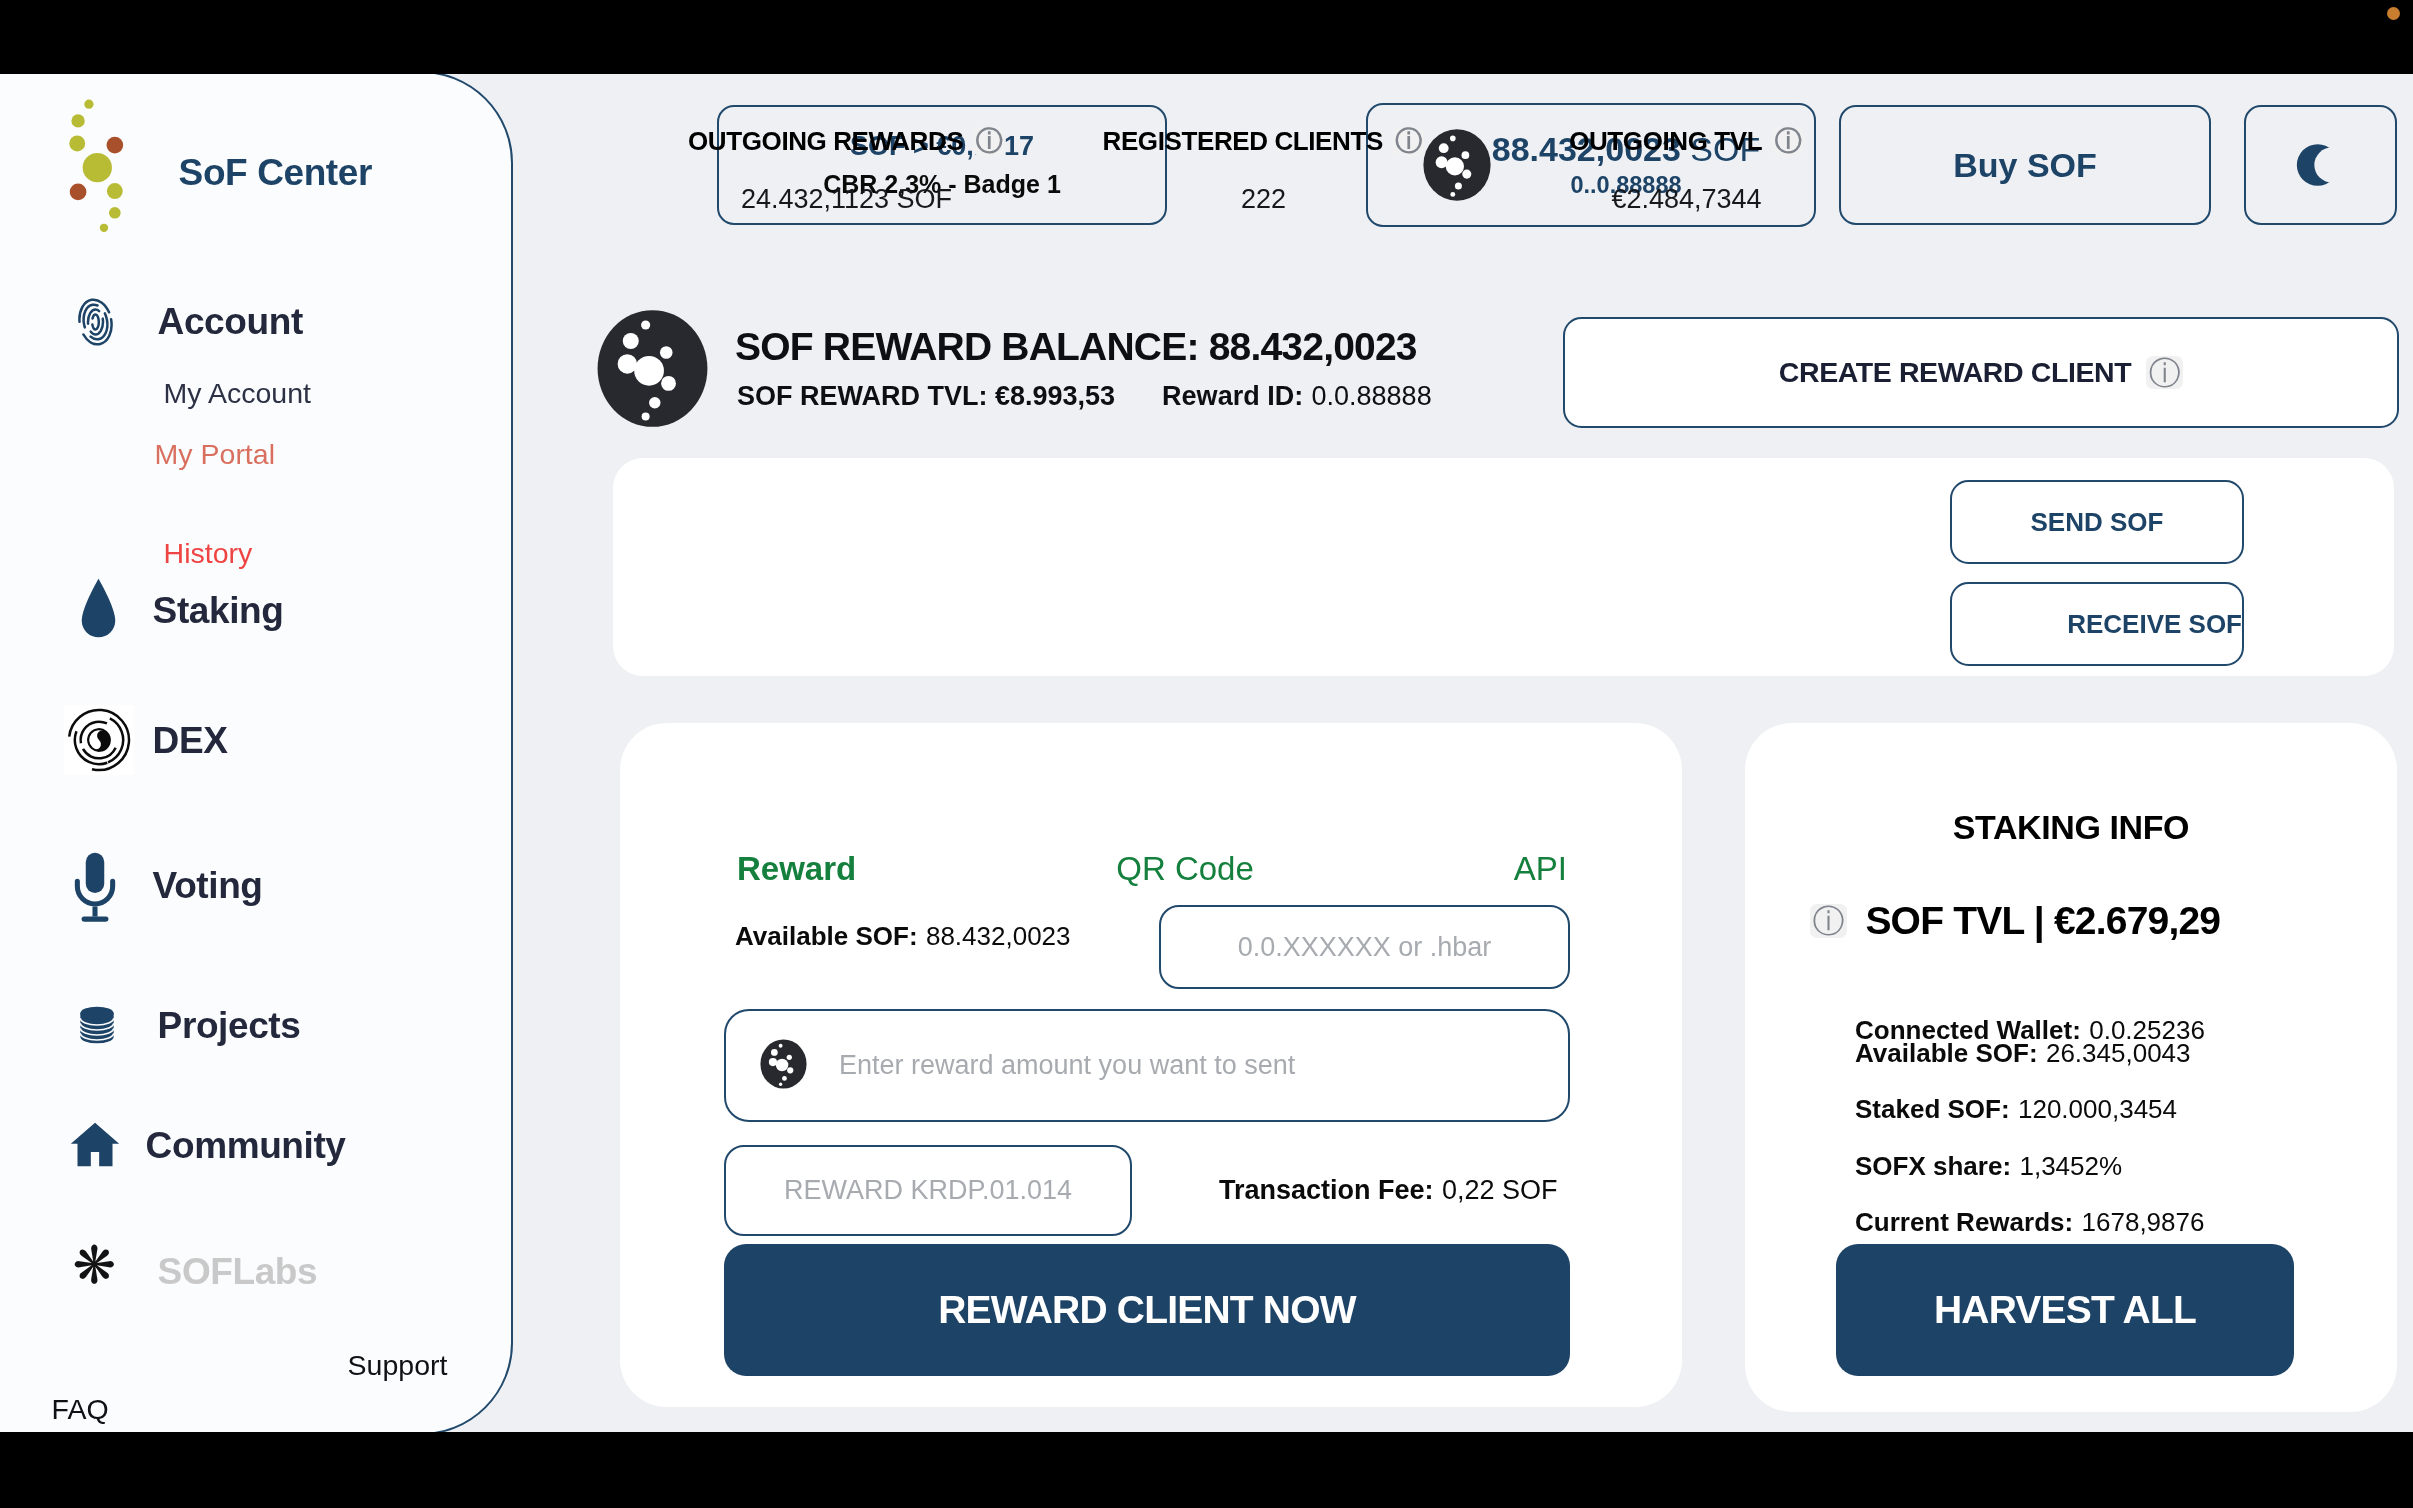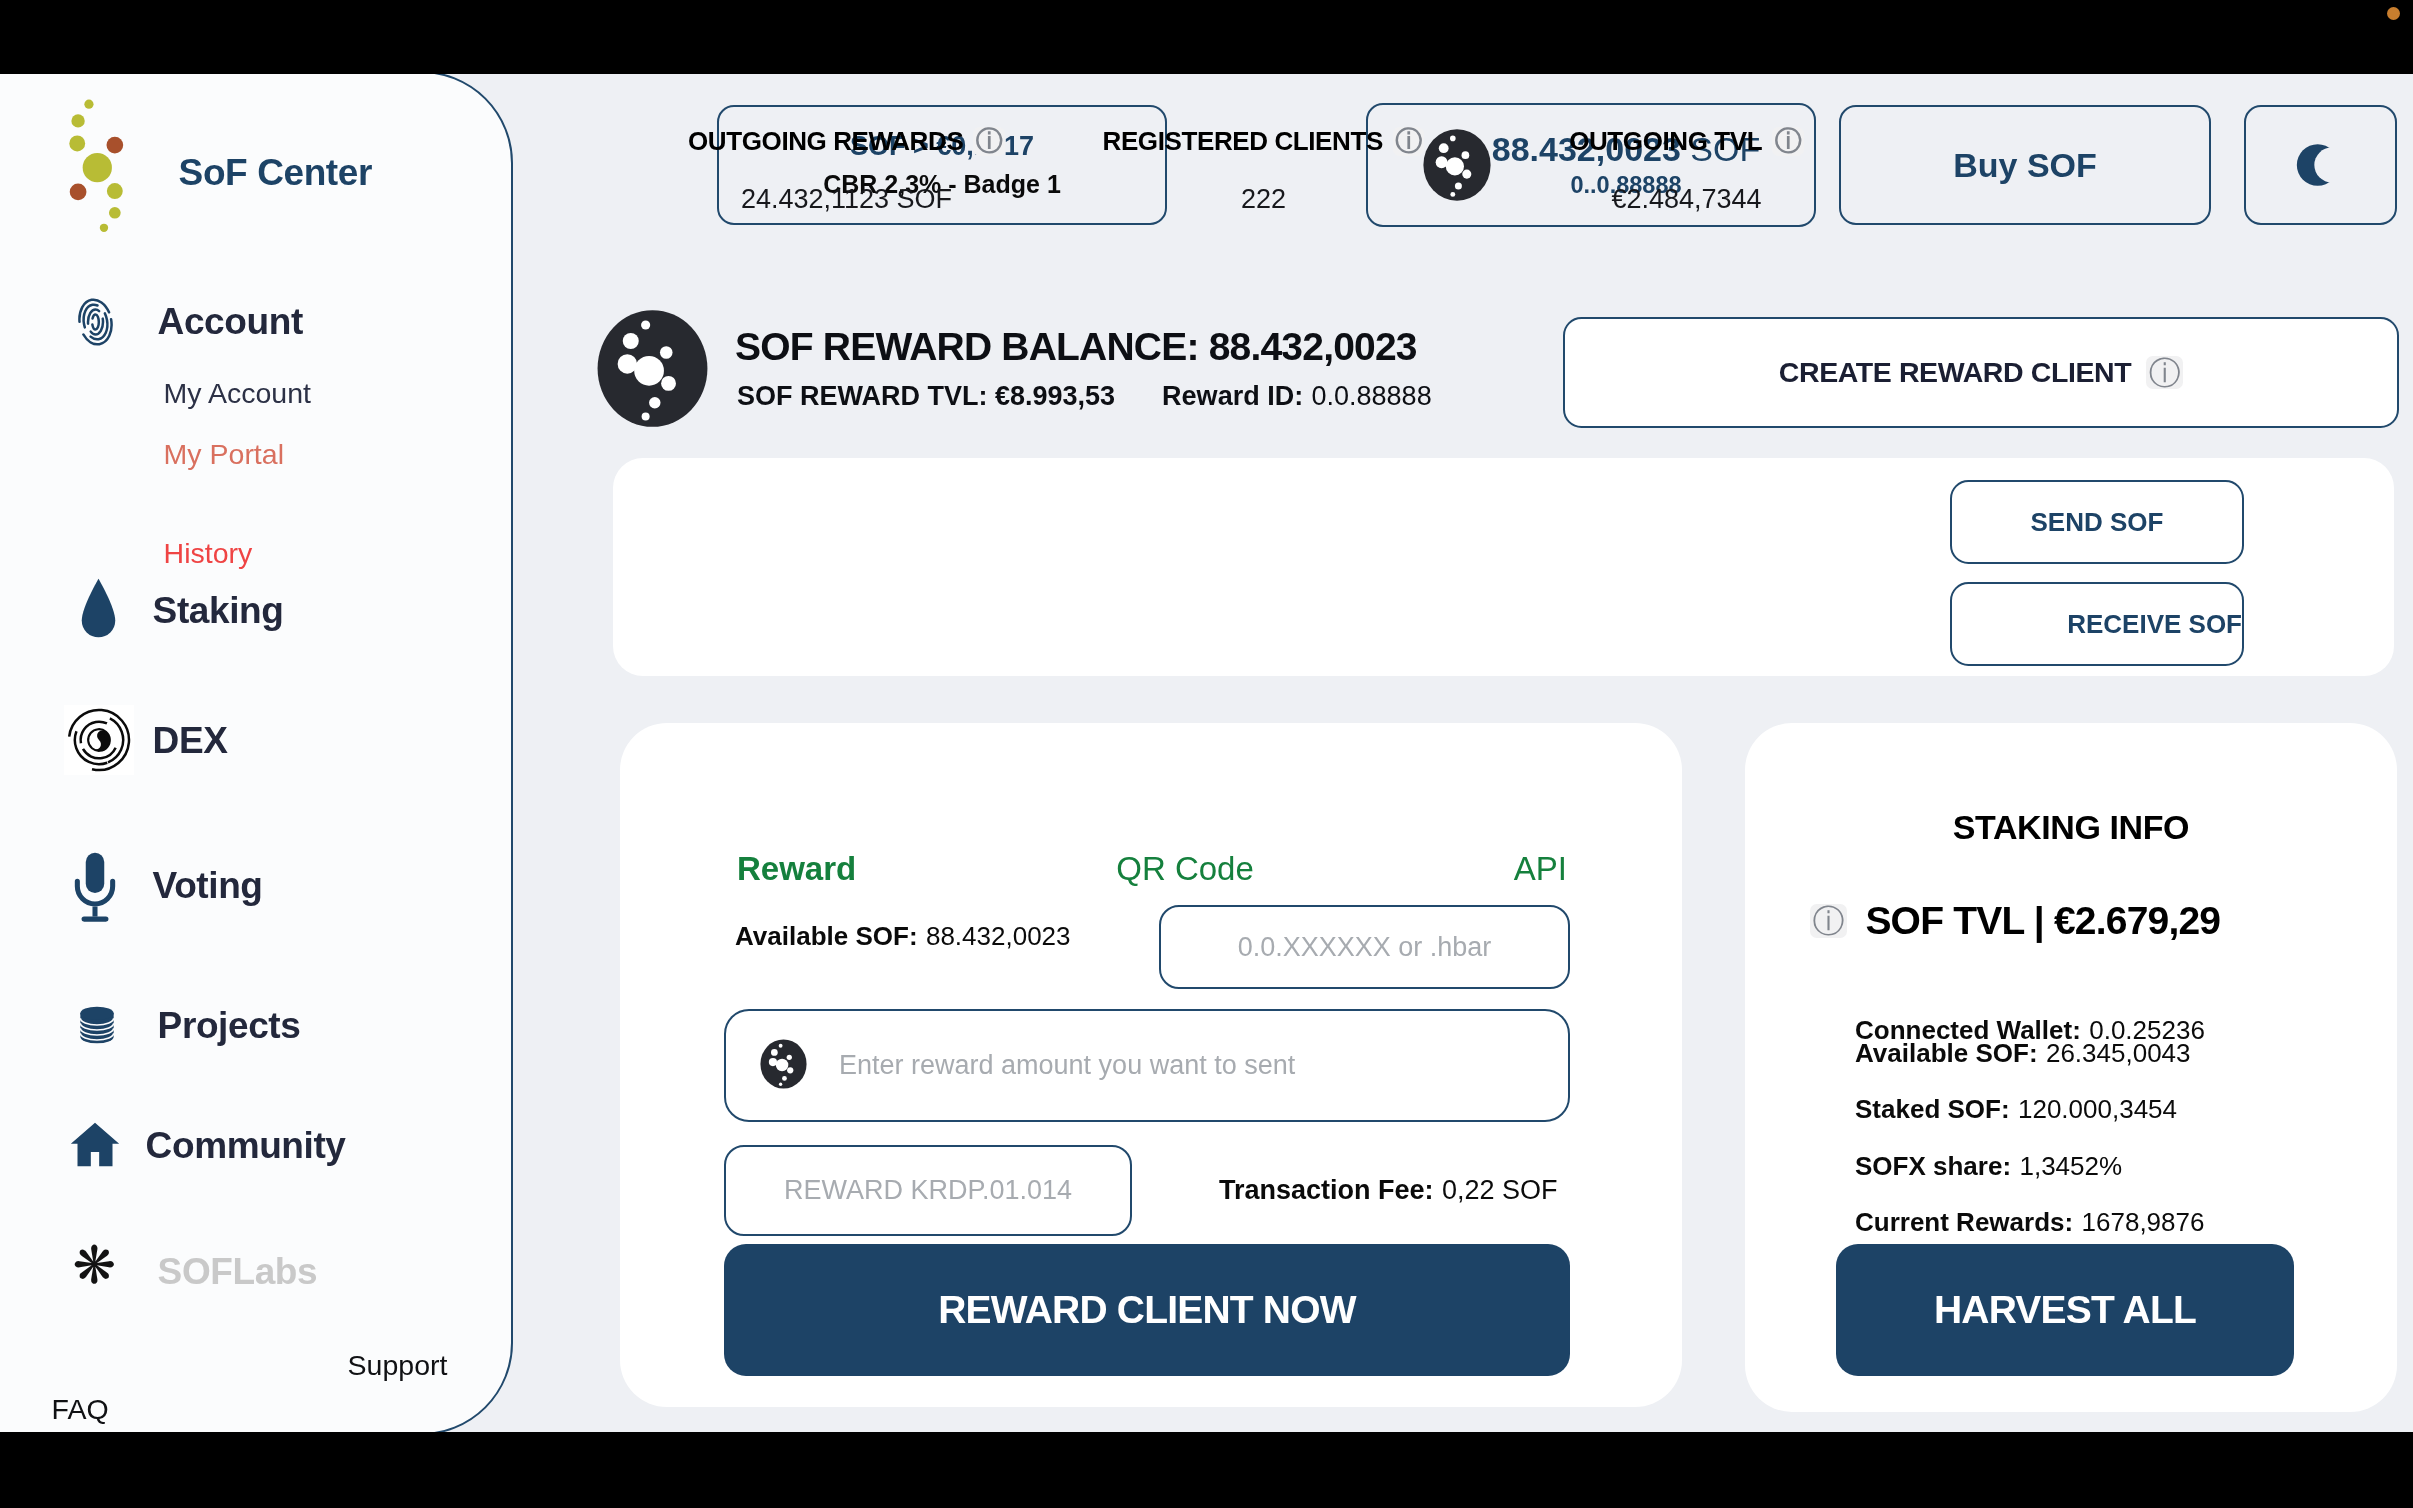--- a/index.html
+++ b/index.html
@@ -24,21 +24,21 @@
   
   .sidebar{left:-3.4px;top:-3.4px;width:516px;height:1364px;background:var(--side-bg);
     border:2.5px solid var(--navy-border);border-radius:0 92px 92px 0;}
   .logo-svg{left:63px;top:22.6px;}
   .brand{left:180px;top:79px;font-size:37px;font-weight:700;color:var(--navy);letter-spacing:-0.4px;}
   .nav-label{font-weight:700;color:var(--ink-soft);font-size:37px;letter-spacing:-0.4px;line-height:45px;}
   .sub-label{font-size:28.5px;line-height:34px;color:#2c3146;}
   .icon-box{position:absolute;}
   .lab-account{left:159px;top:226px;}
   .sub-myaccount{left:165px;top:303px;}
-  .sub-myportal{left:165px;top:364px;color:var(--salmon);}
+  .sub-myportal{left:156px;top:364px;color:var(--salmon);}
   .sub-history{left:165px;top:416px;color:#ef4444;margin-top:47px;}
   .lab-staking{left:154px;top:515px;}
   .lab-dex{left:154px;top:645px;}
   .lab-voting{left:154px;top:790px;}
   .lab-projects{left:159px;top:930px;}
   .lab-community{left:147px;top:1050px;}
   .lab-soflabs{left:159px;top:1176px;color:var(--disabled);}
   .soflabs-glyph{left:74px;top:1165px;font-size:52px;line-height:55px;color:#131313;}
   .foot-link{font-size:28.5px;color:#101114;top:1276px;}
   .foot-faq{left:53px;margin-top:44px;}

